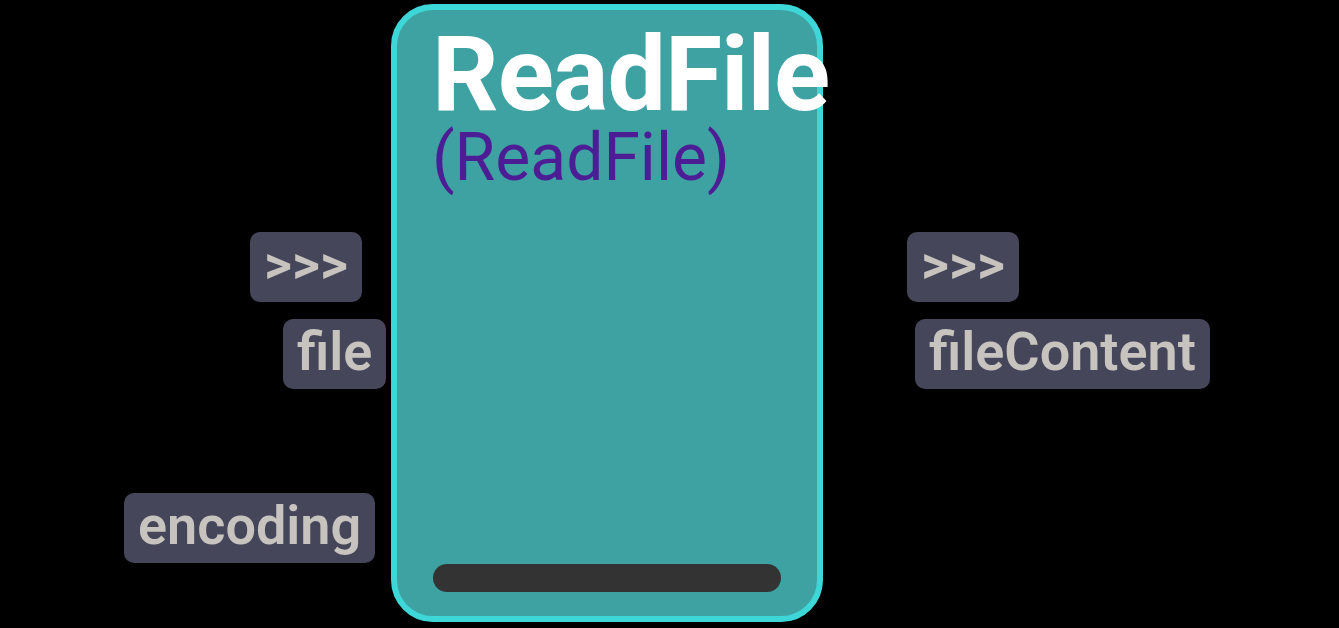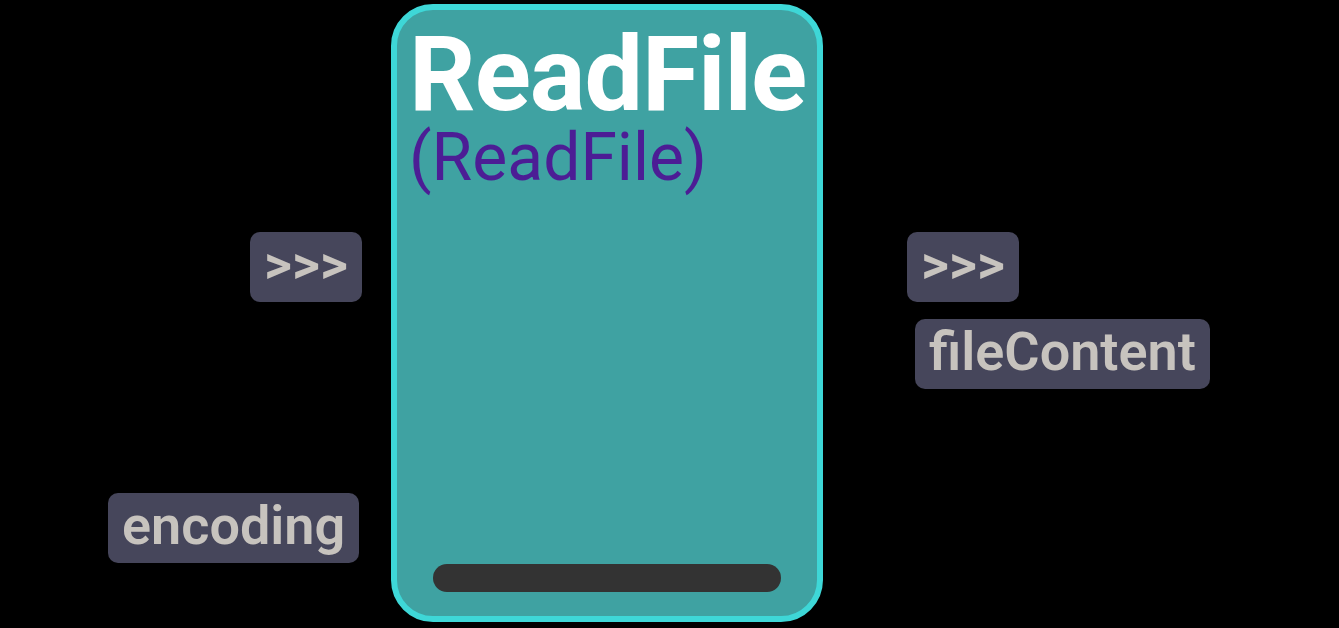--- a/index.html
+++ b/index.html
@@ -17,21 +17,21 @@
   }
   .node-box {
     position: absolute;
     left: 391px;
     top: 4px;
     width: 432px;
     height: 618px;
     background: #3FA2A2;
     border: 6px solid #3ED7D7;
     border-radius: 42px;
-    padding: 10px 32px 0 12px;
+    padding: 10px 32px 0 35px;
   }
   .node-title {
     color: #FFFFFF;
     font-weight: 700;
     font-size: 104px;
     line-height: 1.05;
     letter-spacing: -1px;
   }
   .node-subtitle {
     color: #4c1d95;
@@ -69,21 +69,22 @@
 <div class="canvas">
 
   <div class="node-box">
     <div class="node-title">ReadFile</div>
     <div class="node-subtitle">(ReadFile)</div>
     <div class="node-bottom-bar"></div>
   </div>
 
   <div class="port port-in" style="top:232px; left:250px;">&gt;&gt;&gt;</div>
 
+  <div class="port port-in" style="top:319px; left:283px;">file</div>
 
 
-  <div class="port port-in" style="top:493px; left:108px;">encoding</div>
+  <div class="port port-in" style="top:493px; left:124px;">encoding</div>
 
   <div class="port" style="top:232px; left:907px;">&gt;&gt;&gt;</div>
 
   <div class="port" style="top:319px; left:907px;margin-left:8px;">fileContent</div>
 
 </div>
 
 </body></html>

